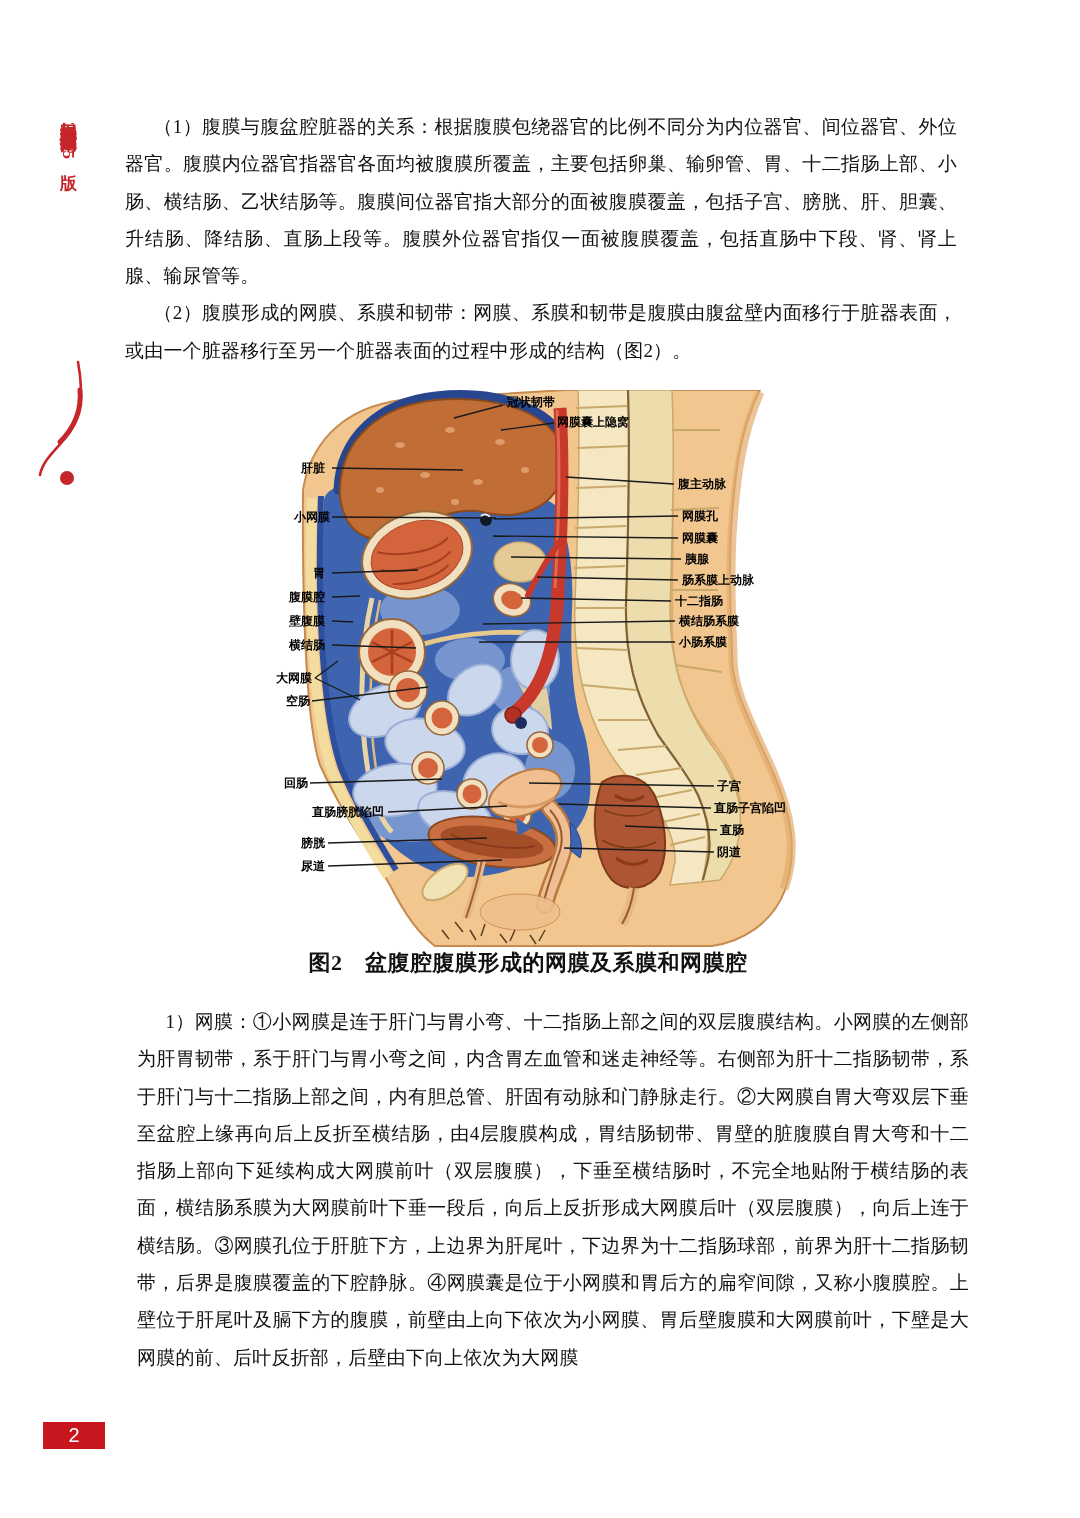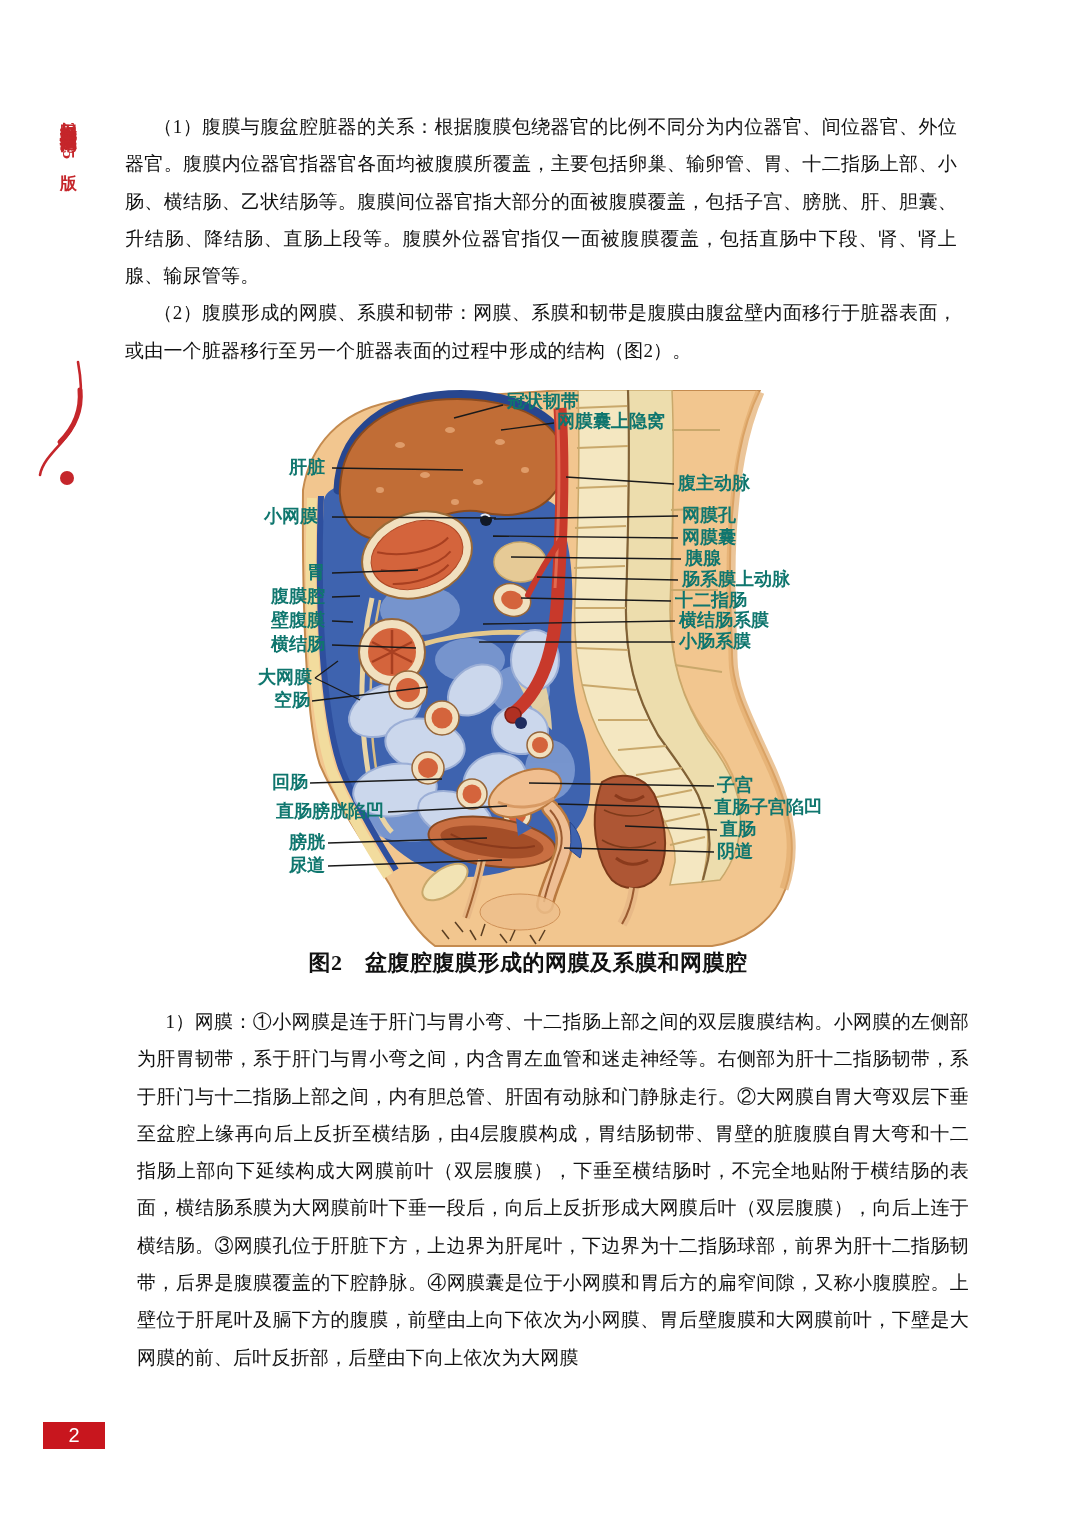--- a/index.html
+++ b/index.html
@@ -22,23 +22,23 @@
     font-size:19px;line-height:37.3px;text-align:justify;
     letter-spacing:0.2px;
   }
   .textblock p{margin:0;text-indent:1.5em;}
   #block-top{top:108px;}
   #block-bottom{top:1003px;margin-left:12px;}
   
   .figure{position:absolute;left:220px;top:390px;width:640px;height:560px;}
   .figure svg.art{position:absolute;left:0;top:0;}
   .fig-label{
-    position:absolute;font-size:18px;font-weight:700;line-height:20px;
-    white-space:nowrap;transform:translateY(-50%);color:#0f766e;
-    font-family:Liberation Mono, monospace;
+    position:absolute;font-size:12px;font-weight:700;line-height:20px;
+    white-space:nowrap;transform:translateY(-50%);color:#000000;
+    font-family:Liberation Serif, serif;
   }
   .fig-label.right-edge{text-align:right;}
   .caption{
     position:absolute;left:0;top:948px;width:1056px;text-align:center;
     font-size:22px;font-weight:600;letter-spacing:0.5px;
   }
   
   .page-badge{
     position:absolute;left:43px;top:1422px;width:62px;height:27px;
     background:#C8161E;color:#fff;text-align:center;line-height:27px;
@@ -279,21 +279,21 @@
         <path d="M491,418 L338,414"></path>
         <path d="M497,440 L405,436"></path>
       <path d="M494,462 L344,458"></path>
     </g>
   </svg>
 
   <div class="fig-label" style="left:287px;top:12px;">冠状韧带</div>
   <div class="fig-label" style="left:337px;top:32px;">网膜囊上隐窝</div>
 
   <div class="fig-label right-edge" style="right:535px;top:78px;margin-left:8px;">肝脏</div>
-  <div class="fig-label right-edge" style="right:542px;top:127px;text-align:center;">小网膜</div>
+  <div class="fig-label right-edge" style="right:530px;top:127px;text-align:center;">小网膜</div>
   <div class="fig-label right-edge" style="right:535px;top:183px;">胃</div>
   <div class="fig-label right-edge" style="right:535px;top:207px;">腹膜腔</div>
   <div class="fig-label right-edge" style="right:535px;top:231px;">壁腹膜</div>
   <div class="fig-label right-edge" style="right:535px;top:255px;">横结肠</div>
   <div class="fig-label right-edge" style="right:548px;top:288px;">大网膜</div>
   <div class="fig-label right-edge" style="right:550px;top:311px;">空肠</div>
   <div class="fig-label right-edge" style="right:552px;top:393px;">回肠</div>
   <div class="fig-label right-edge" style="right:476px;top:422px;">直肠膀胱陷凹</div>
   <div class="fig-label right-edge" style="right:535px;top:453px;">膀胱</div>
   <div class="fig-label right-edge" style="right:535px;top:476px;margin-left:6px;">尿道</div>

